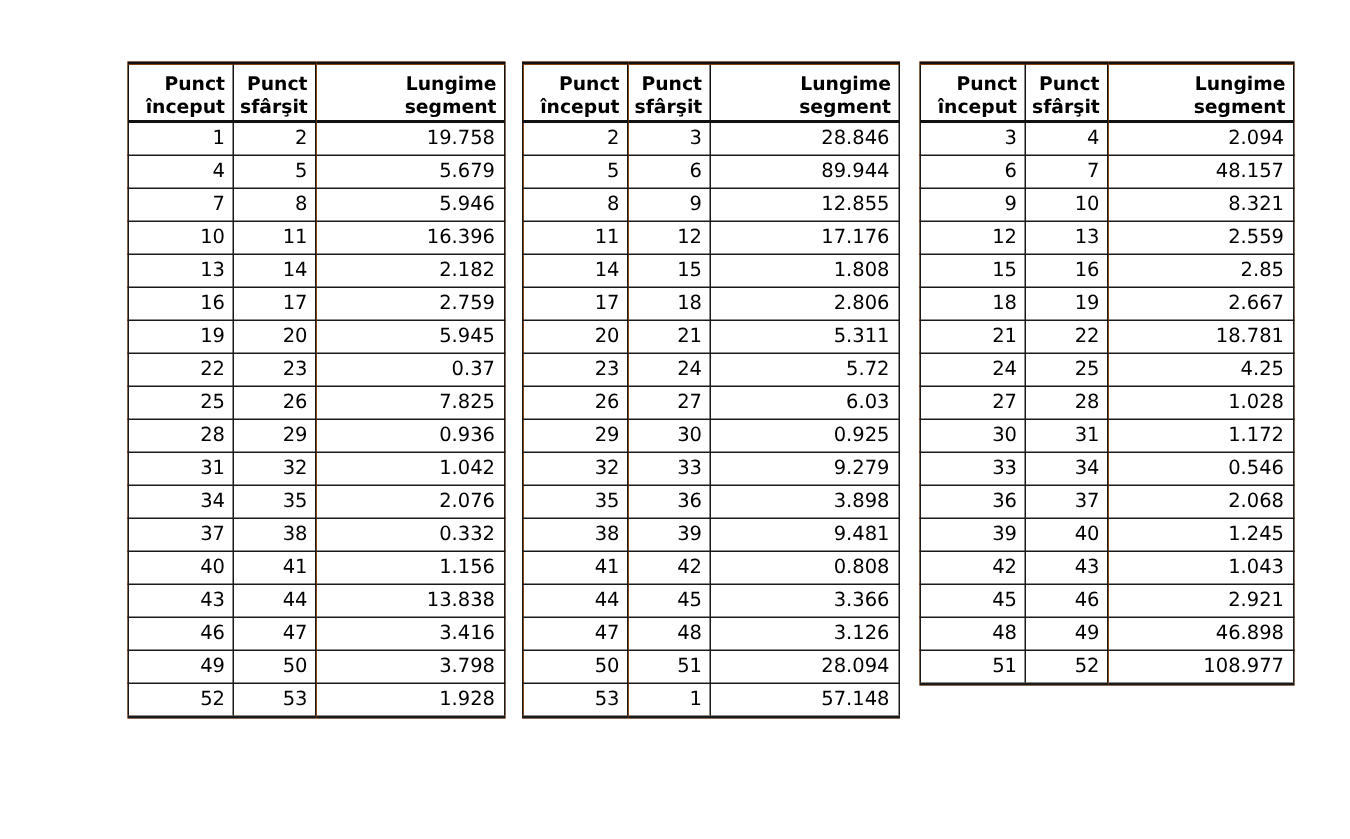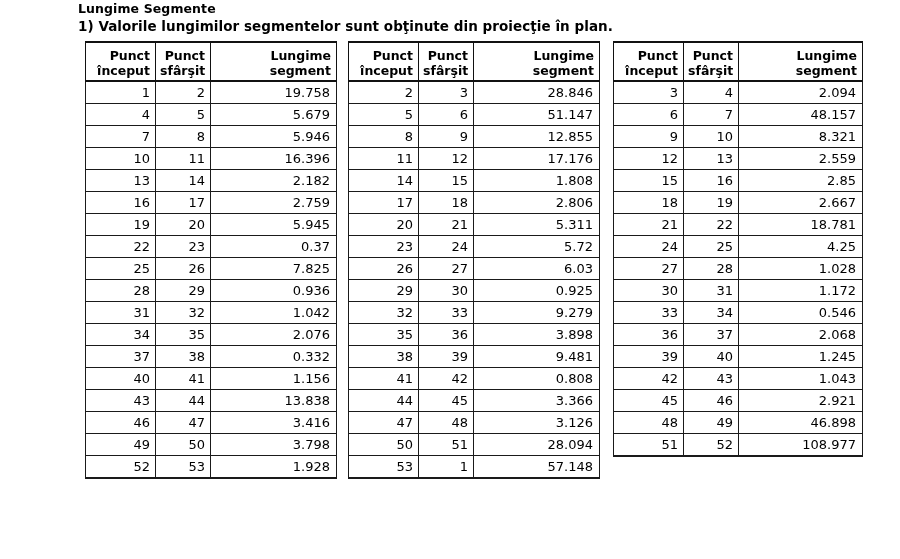--- a/index.html
+++ b/index.html
@@ -122,24 +122,20 @@
     line-height: 17px;
     letter-spacing: -0.05px;
     white-space: nowrap;
   }
 </style>
 </head>
 <body>
 
 <div id="page">
 
-  <div class="heading-block">
-    <div class="doc-title">Lungime Segmente</div>
-    <div class="doc-subtitle">1) Valorile lungimilor segmentelor sunt obţinute din proiecţie în plan.</div>
-  </div>
 
   <div class="tables-area">
 
     <table class="seg-table" id="table-1">
       <colgroup>
         <col class="col-start">
           <col class="col-end">
           <col class="col-len">
       </colgroup>
       <thead>
@@ -276,21 +272,21 @@
       </thead>
       <tbody>
           <tr>
             <td class="cell-start">2</td>
             <td class="cell-end">3</td>
             <td class="cell-len">28.846</td>
           </tr>
           <tr>
             <td class="cell-start">5</td>
             <td class="cell-end">6</td>
-            <td class="cell-len">51.147</td>
+            <td class="cell-len">89.944</td>
           </tr>
           <tr>
             <td class="cell-start">8</td>
             <td class="cell-end">9</td>
             <td class="cell-len">12.855</td>
           </tr>
           <tr>
             <td class="cell-start">11</td>
             <td class="cell-end">12</td>
             <td class="cell-len">17.176</td>

